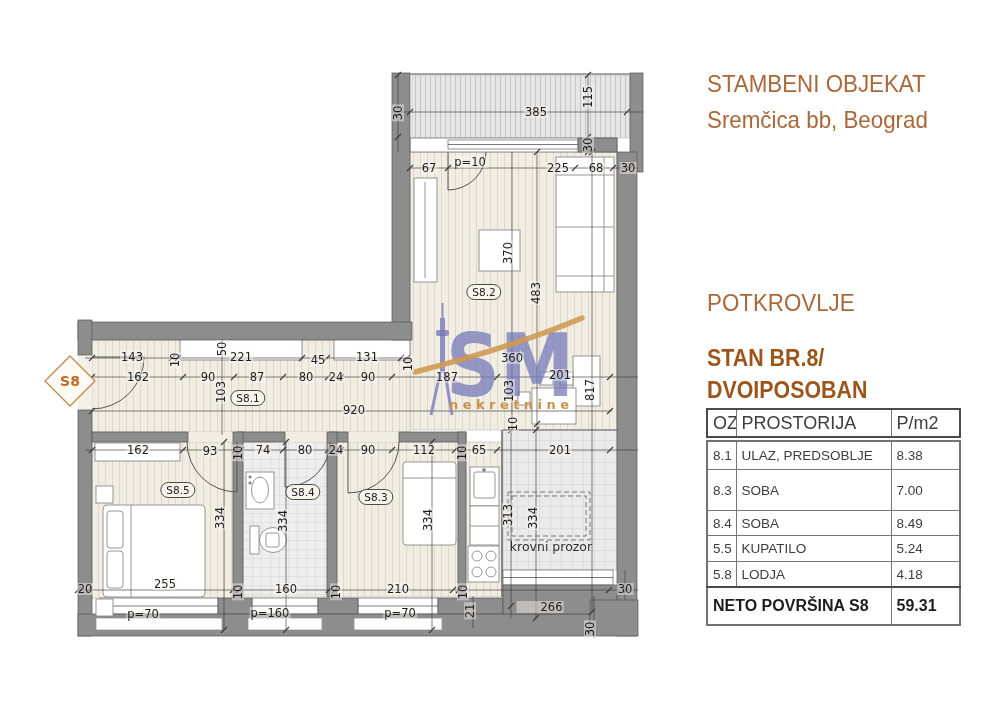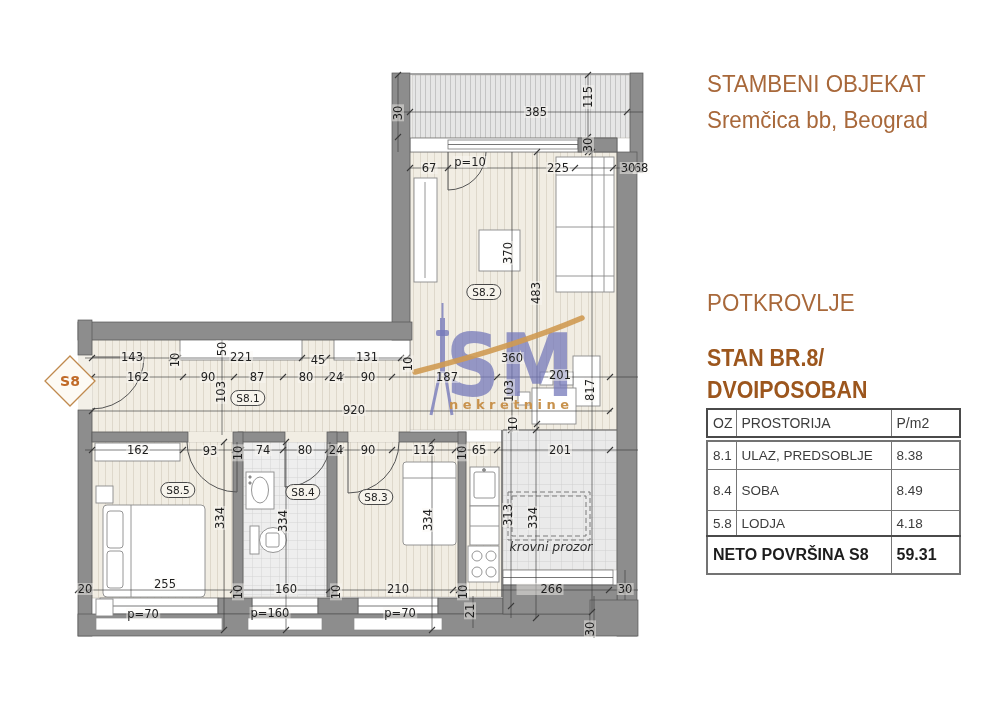--- a/index.html
+++ b/index.html
@@ -8,38 +8,38 @@
   
   .hdr{position:absolute;left:707px;color:#a8683a;transform:scaleX(.93);transform-origin:left top;white-space:nowrap;}
   #hdr-block{top:66px;font-size:24px;line-height:36px;}
   #floor-heading{top:289px;font-size:24px;}
   #unit-heading{top:342px;font-size:23px;line-height:32px;font-weight:bold;color:#9c561d;}
   
   .tbl{position:absolute;left:706px;width:253px;border-collapse:collapse;table-layout:fixed;
        background:#fff;color:#3d3d3d;font-size:13.5px;}
   .tbl td,.tbl th{border:1px solid #767676;padding:1px 5px;overflow:hidden;vertical-align:middle;}
   .tbl-head{top:408px;border:2px solid #4a4a4a;}
-  .tbl-head th{font-weight:normal;height:24px;text-align:left;font-size:14px;}
+  .tbl-head th{font-weight:normal;height:24px;text-align:left;font-size:18px;}
   .tbl-body{top:440px;border:2px solid #737373;}
   .c-oz{padding:1px 3px;}
   .c-area{text-align:left;}
   .tbl-body tr:nth-child(1) td{height:25px;}
   .tbl-body tr:nth-child(2) td{height:38px;}
   .tbl-body tr:nth-child(3) td{height:22px;}
   .tbl-body tr:nth-child(4) td{height:23px;}
   .tbl-body tr:nth-child(5) td{height:22px;}
   .tbl-body tr:nth-child(6) td{height:24px;}
   .tbl-body tr.foot td{height:34px;font-weight:bold;font-size:16px;color:#1d1d1d;border-top:2px solid #4a4a4a;}
   
   #plan-labels{position:absolute;left:0;top:0;width:1000px;height:712px;pointer-events:none;}
   .dim{position:absolute;font-family:"DejaVu Sans",sans-serif;font-size:11.5px;color:#1e1e1e;
        transform:translate(-50%,-50%);white-space:nowrap;padding:0 1px;
        background:rgba(250,248,243,.45);line-height:12px;}
   .dim.rot{transform:translate(-50%,-50%) rotate(-90deg);}
-  .dim.ital{font-style:italic;font-size:12.5px;color:#2e2e2e;background:transparent;}
+  .dim.ital{font-size:12.5px;color:#2e2e2e;background:transparent;}
   .room-label{position:absolute;transform:translate(-50%,-50%);font-family:"DejaVu Sans",sans-serif;
        font-size:10.5px;color:#222;border:1px solid #4a4a4a;border-radius:8px;padding:0 5px;
        background:rgba(247,244,237,.92);line-height:14px;white-space:nowrap;}
   .s8-diamond{position:absolute;left:43px;top:354px;}
 </style>
 </head>
 <body>
 
 <div id="sheet">
 
@@ -222,21 +222,21 @@
   </svg>
 
   <div id="plan-labels">
       <span class="dim rot" style="left: 398px; top: 113px;">30</span>
       <span class="dim" style="left: 523px; top: 112px; margin-left: 13px;">385</span>
       <span class="dim rot" style="left: 588px; top: 97px;">115</span>
       <span class="dim rot" style="left: 588px; top: 145px;">30</span>
       <span class="dim" style="left: 429px; top: 168px;">67</span>
       <span class="dim" style="left: 470px; top: 162px;">p=10</span>
       <span class="dim" style="left: 518px; top: 168px; margin-left: 40px;">225</span>
-      <span class="dim" style="left: 596px; top: 168px; margin-left: 45px;">68</span>
+      <span class="dim" style="left: 596px; top: 168px;">68</span>
       <span class="dim" style="left: 628px; top: 168px;">30</span>
       <span class="dim rot" style="left: 508px; top: 253px;">370</span>
       <span class="dim rot" style="left: 536px; top: 293px;">483</span>
       <span class="dim" style="left: 132px; top: 357px;">143</span>
       <span class="dim rot" style="left: 175px; top: 360px;">10</span>
       <span class="dim rot" style="left: 222px; top: 349px;">50</span>
       <span class="dim" style="left: 241px; top: 357px;">221</span>
       <span class="dim" style="left: 318px; top: 360px;">45</span>
       <span class="dim" style="left: 367px; top: 357px;">131</span>
       <span class="dim rot" style="left: 408px; top: 364px;">10</span>
@@ -270,21 +270,21 @@
       <span class="dim rot" style="left: 428px; top: 520px;">334</span>
       <span class="dim rot" style="left: 508px; top: 515px;">313</span>
       <span class="dim rot" style="left: 533px; top: 518px;">334</span>
       <span class="dim" style="left: 85px; top: 589px;">20</span>
       <span class="dim" style="left: 165px; top: 584px;">255</span>
       <span class="dim rot" style="left: 238px; top: 592px;">10</span>
       <span class="dim" style="left: 286px; top: 589px;">160</span>
       <span class="dim rot" style="left: 336px; top: 592px;">10</span>
       <span class="dim" style="left: 398px; top: 589px;">210</span>
       <span class="dim rot" style="left: 463px; top: 592px;">10</span>
-      <span class="dim" style="left: 540px; top: 589px; padding-left: 24px;">266</span>
+      <span class="dim" style="left: 540px; top: 607px; padding-left: 24px;">266</span>
       <span class="dim" style="left: 625px; top: 589px;">30</span>
       <span class="dim" style="left: 143px; top: 614px;">p=70</span>
       <span class="dim" style="left: 270px; top: 613px;">p=160</span>
       <span class="dim" style="left: 400px; top: 613px;">p=70</span>
       <span class="dim rot" style="left: 470px; top: 611px;">21</span>
       <span class="dim rot" style="left: 590px; top: 629px;">30</span>
       <span class="dim ital" style="left: 551px; top: 547px;">krovni prozor</span>
       <span class="room-label" style="left: 248px; top: 398px;">S8.1</span>
       <span class="room-label" style="left: 484px; top: 292px;">S8.2</span>
       <span class="room-label" style="left: 376px; top: 497px;">S8.3</span>
@@ -330,23 +330,33 @@
         <col style="width:155px">
         <col style="width:69px">
       </colgroup>
     <tbody>
         <tr>
       <td class="c-oz">8.1</td>
       <td>ULAZ, PREDSOBLJE</td>
       <td class="c-area">8.38</td>
     </tr>
     <tr>
+      <td class="c-oz">8.3</td>
+      <td>SOBA</td>
+      <td class="c-area">7.00</td>
+    </tr>
+    <tr>
       <td class="c-oz">8.4</td>
       <td>SOBA</td>
       <td class="c-area">8.49</td>
+    </tr>
+    <tr>
+      <td class="c-oz">5.5</td>
+      <td>KUPATILO</td>
+      <td class="c-area">5.24</td>
     </tr>
     <tr>
       <td class="c-oz">5.8</td>
       <td>LODJA</td>
       <td class="c-area">4.18</td>
     </tr>
     <tr class="foot">
       <td colspan="2">NETO POVRŠINA S8</td>
       <td class="c-area">59.31</td>
     </tr>

